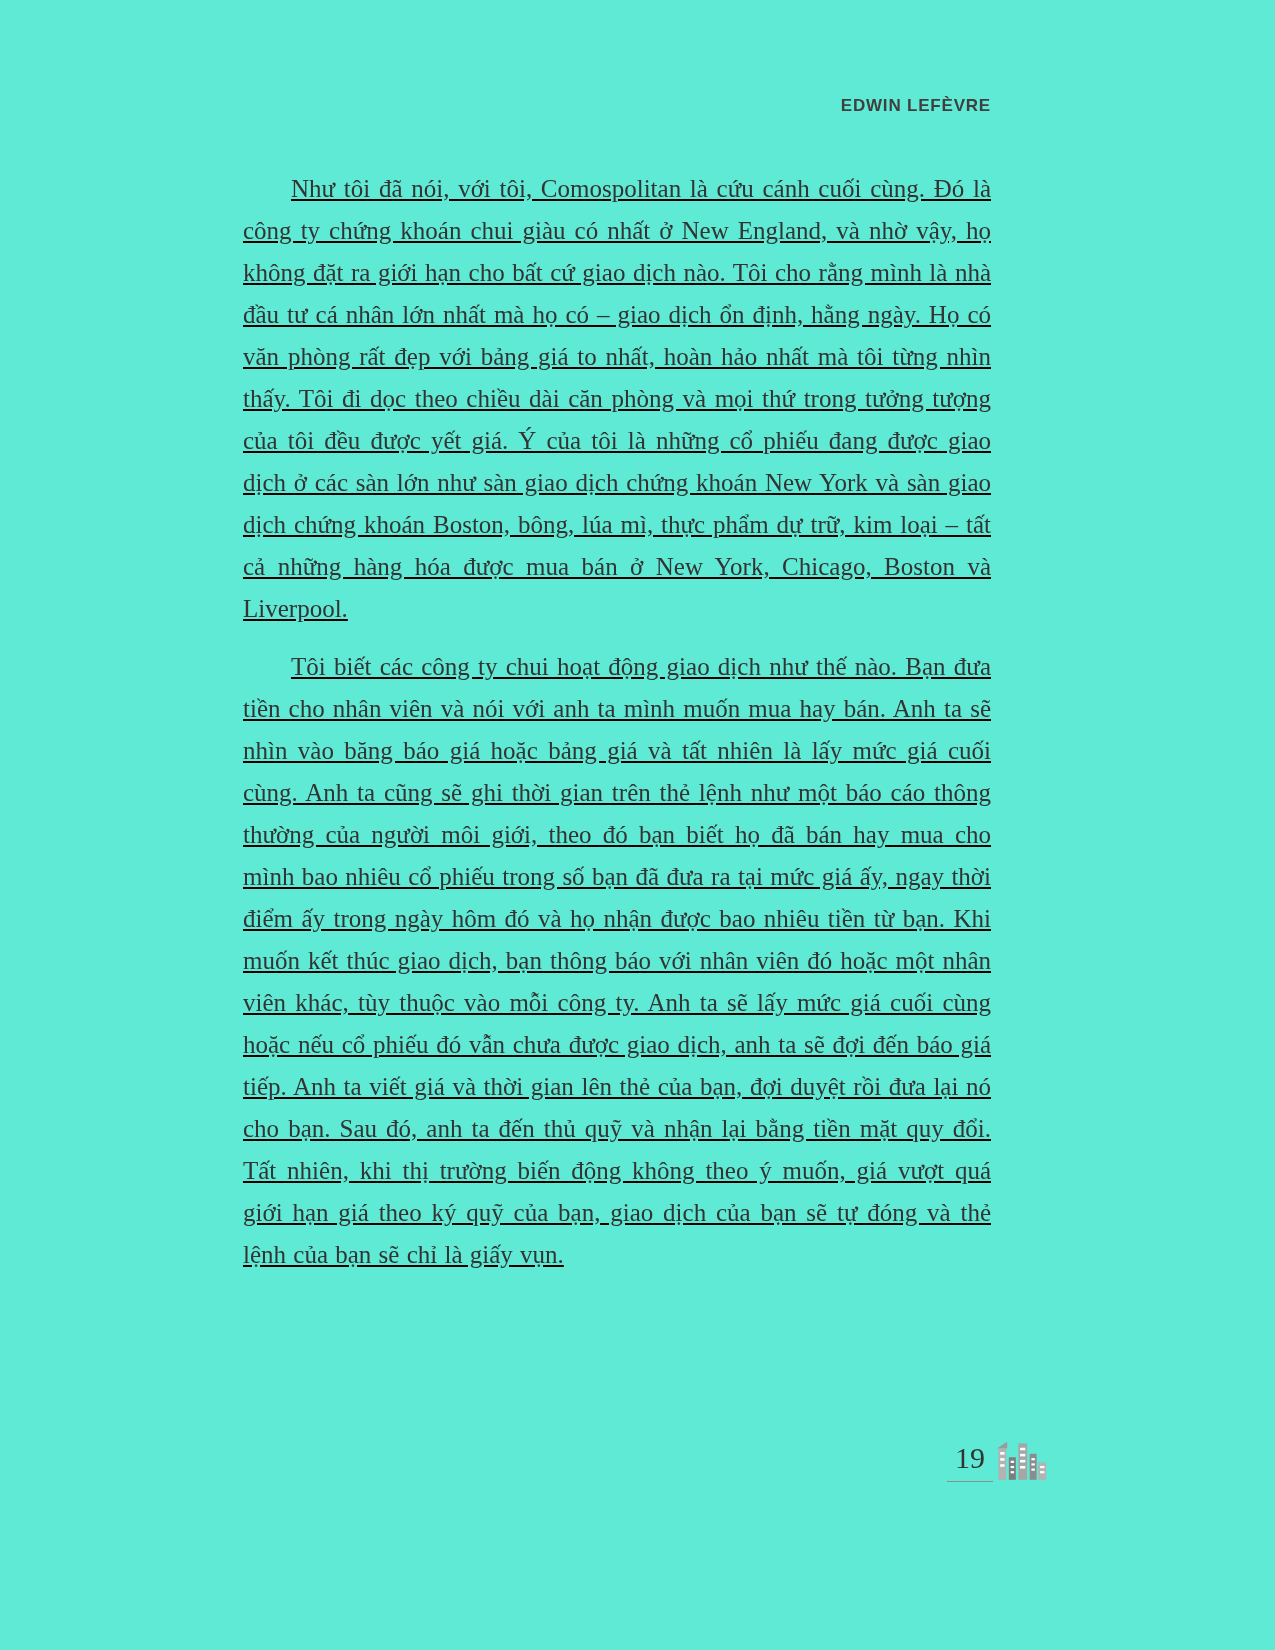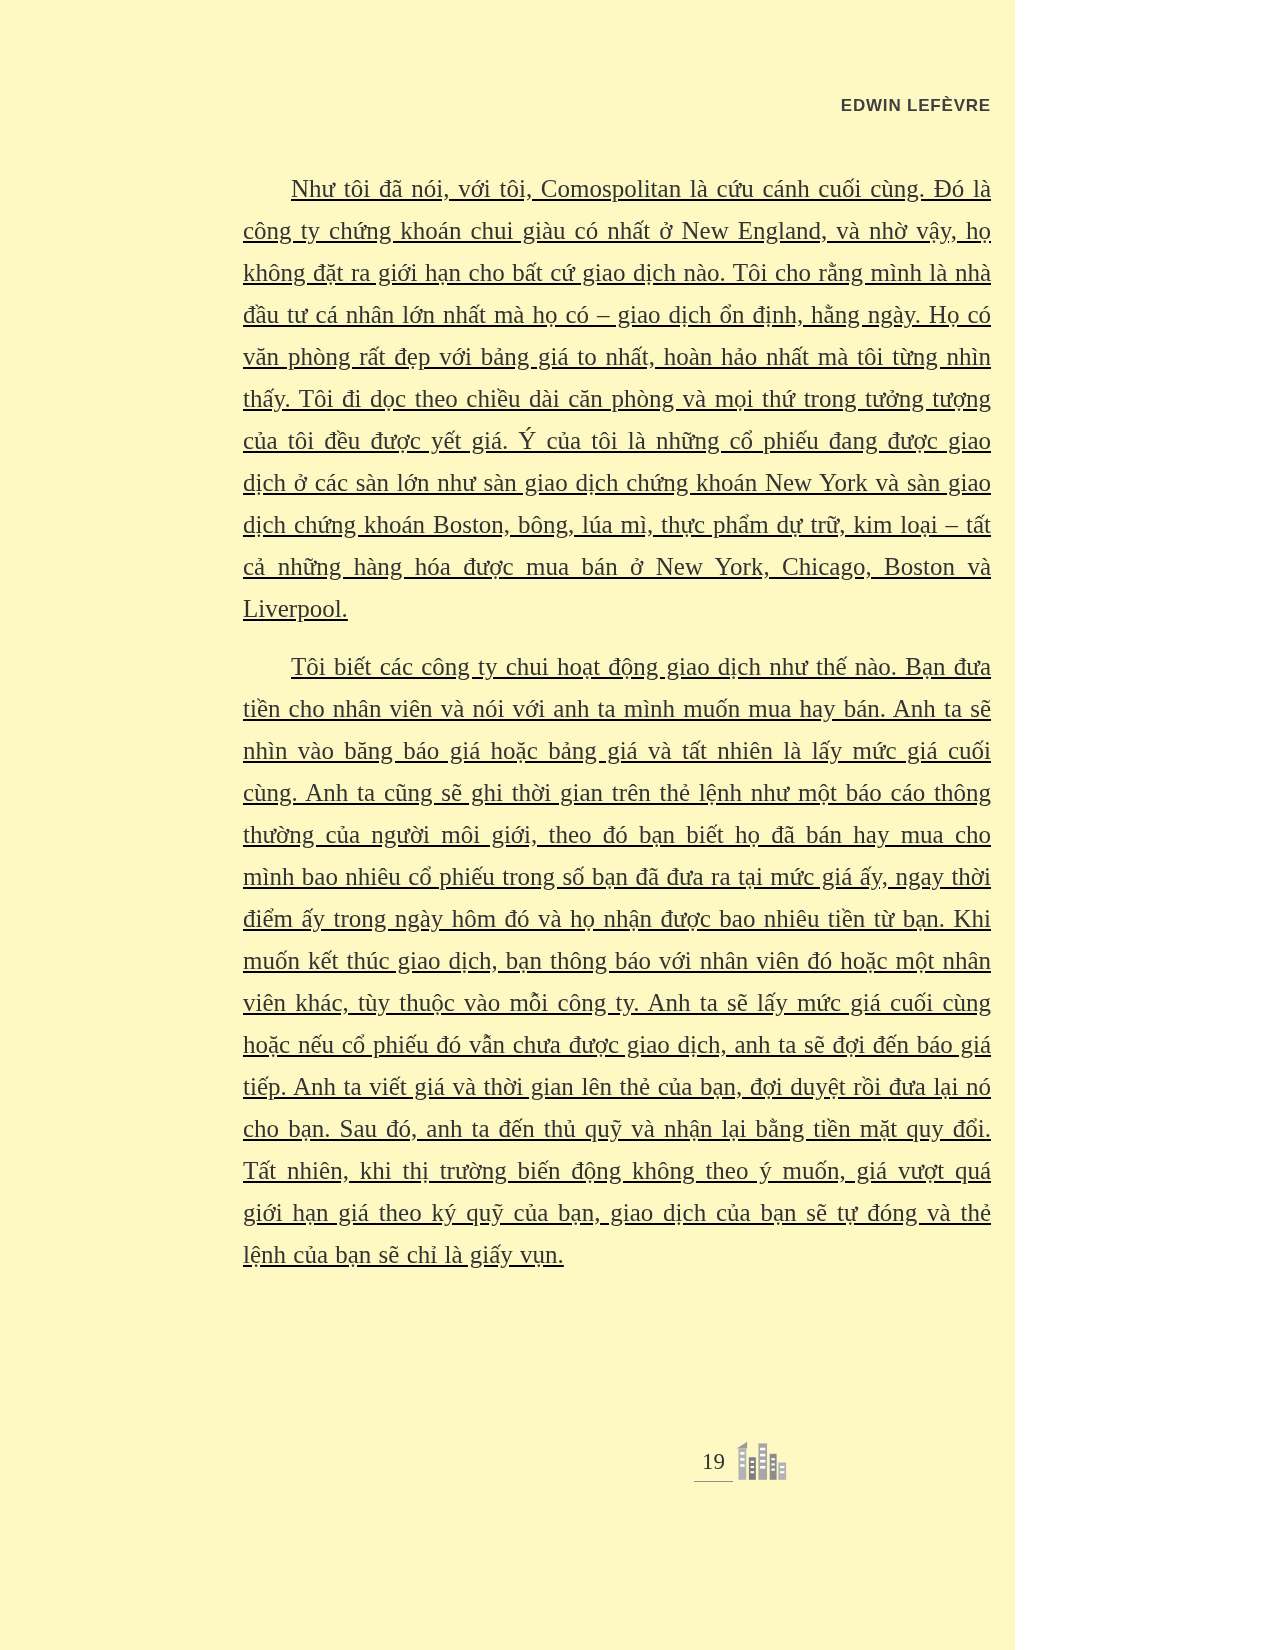--- a/index.html
+++ b/index.html
@@ -2,23 +2,23 @@
 <html><head>
 <meta charset="utf-8">
 <style>
   html, body {
     margin: 0;
     padding: 0;
     background: #ffffff;
   }
   .page {
     position: relative;
-    width: 1015px;
+    width: 1275px;
     height: 1650px;
-    background: #fef9c3;
+    background: #5eead4;
     overflow: hidden;
     font-family: "Liberation Serif", serif;
   }
   .content {
     position: absolute;
     left: 243px;
     top: 96px;
     width: 748px;
   }
   .running-header {
@@ -44,21 +44,21 @@
   }
   .page-footer {
     position: absolute;
     top: 1436px;
     right: 228px;
     display: flex;
     align-items: flex-end;
   }
   .page-number {
     font-family: "Liberation Serif", serif;
-    font-size: 23px;
+    font-size: 30px;
     color: #333333;
     padding: 0 8px 6px 8px;
     border-bottom: 1.5px solid #8f8f8f;
   }
   .publisher-logo {
     width: 52px;
     height: 46px;
     margin-left: 2px;
     display: inline-block;
   }

